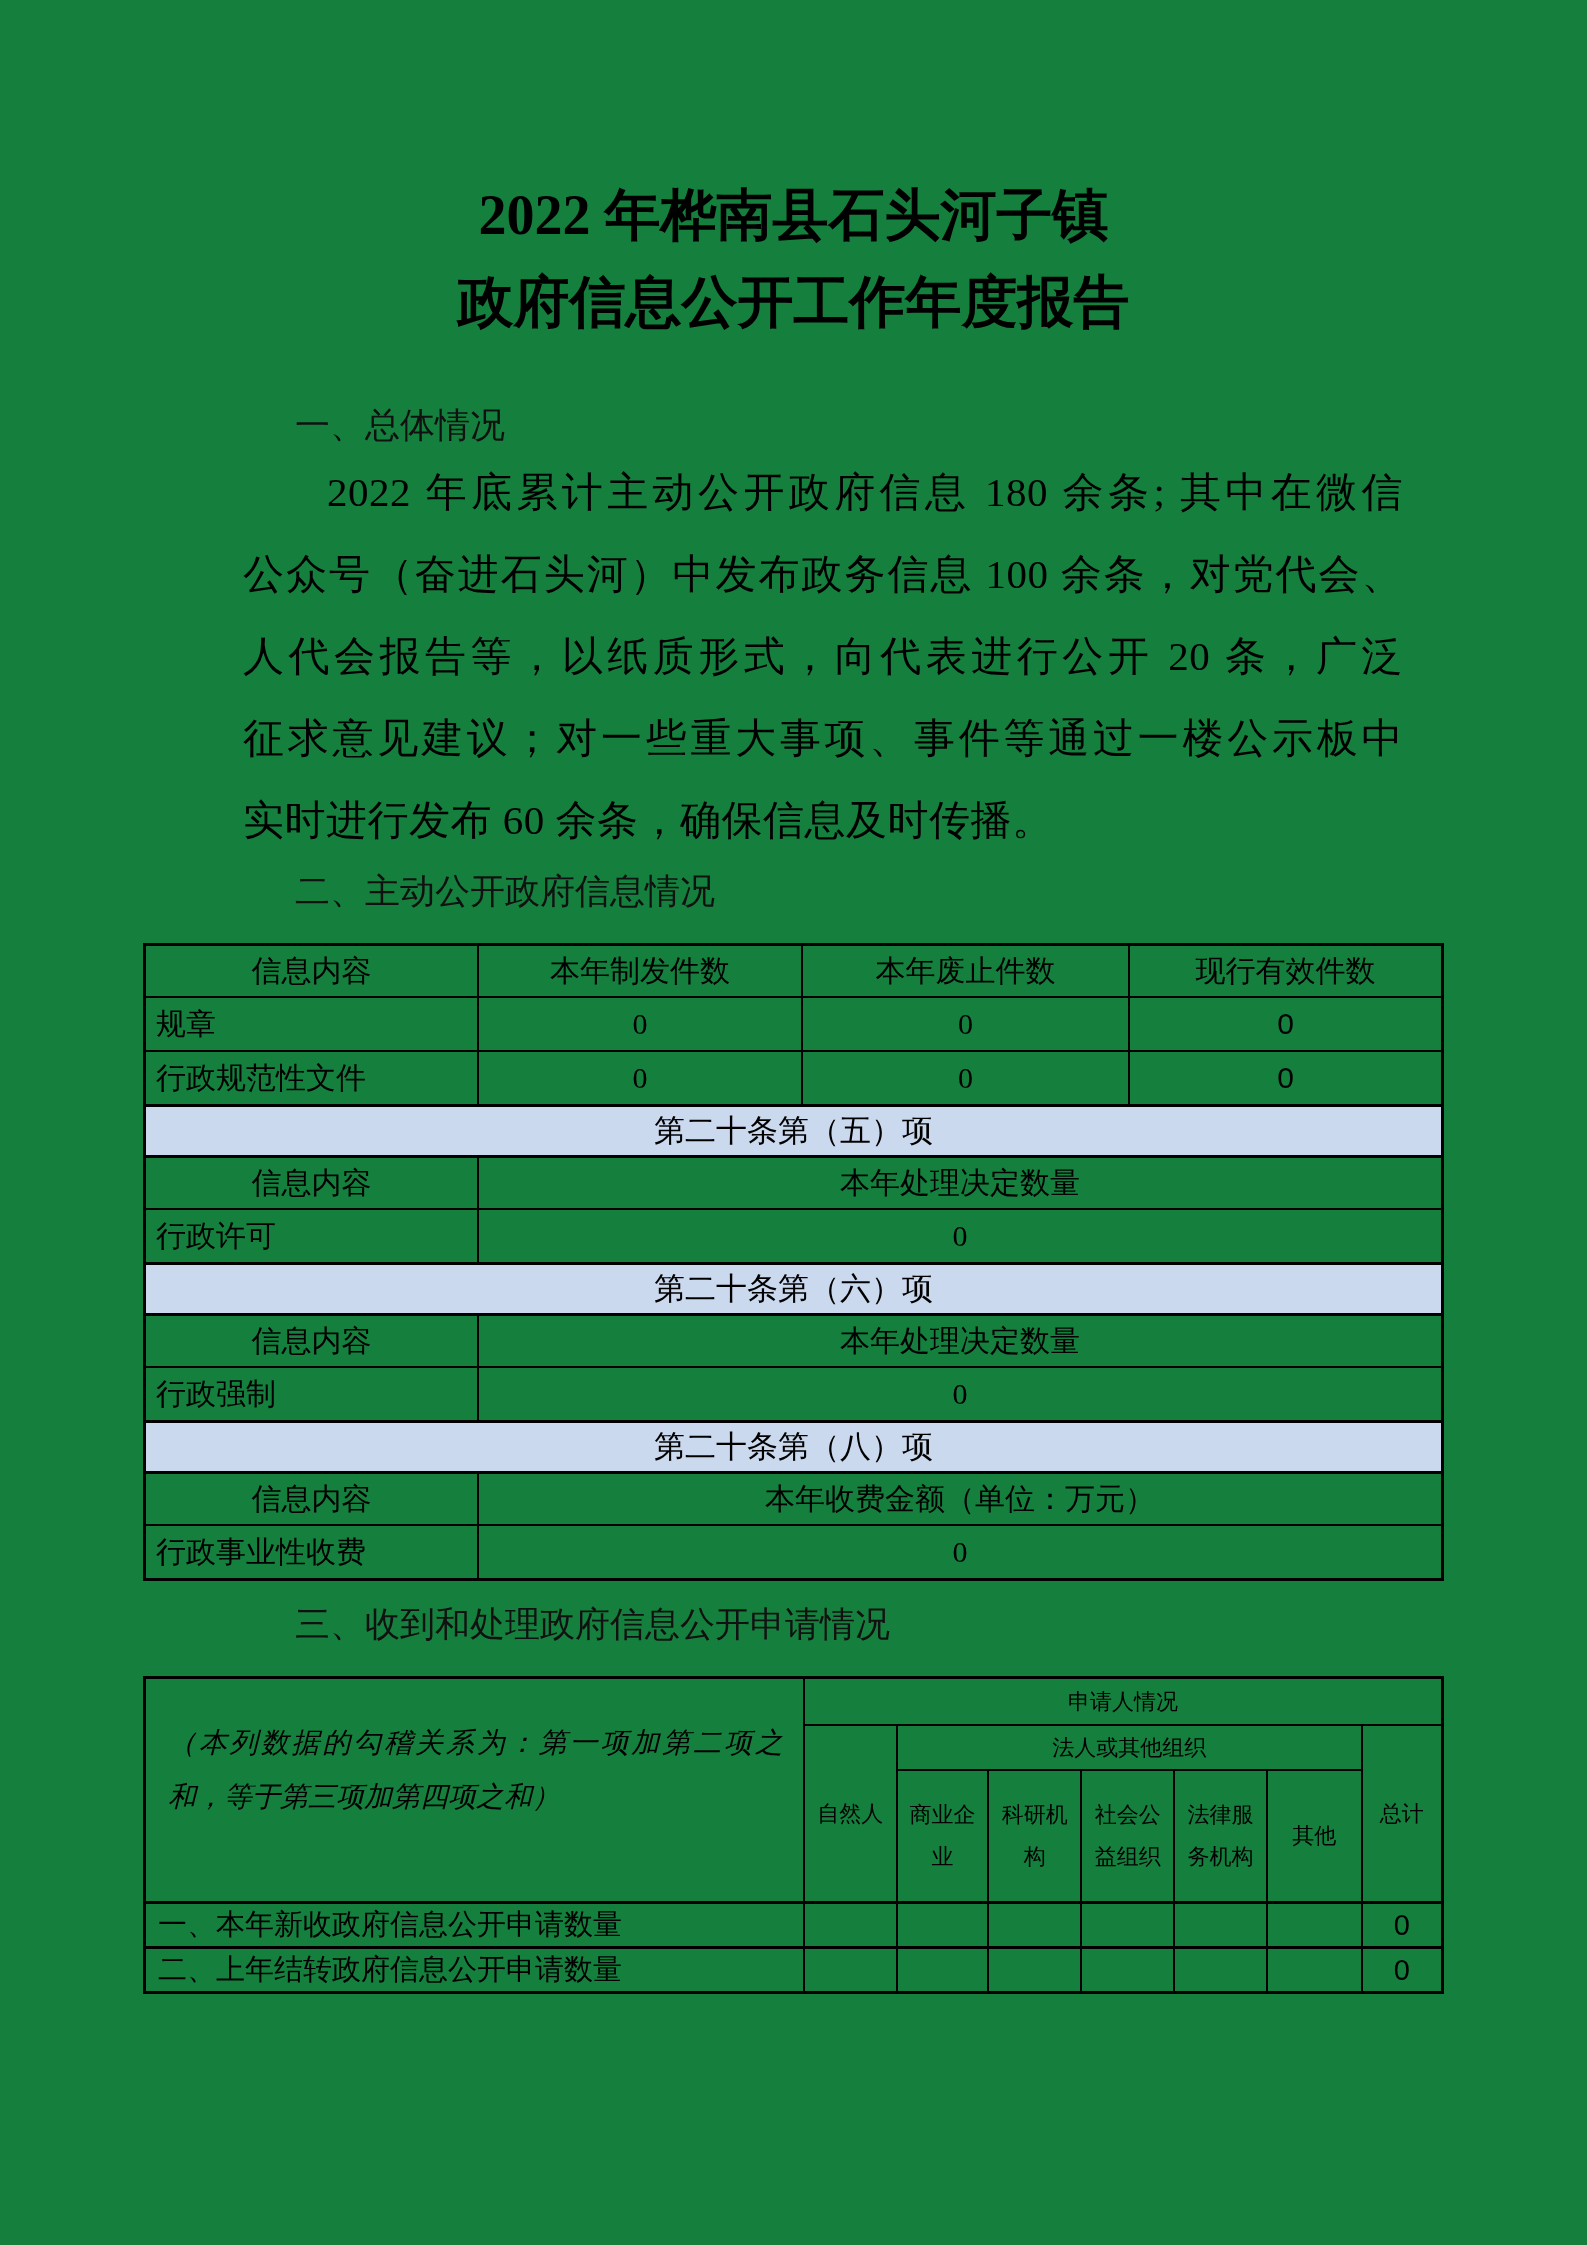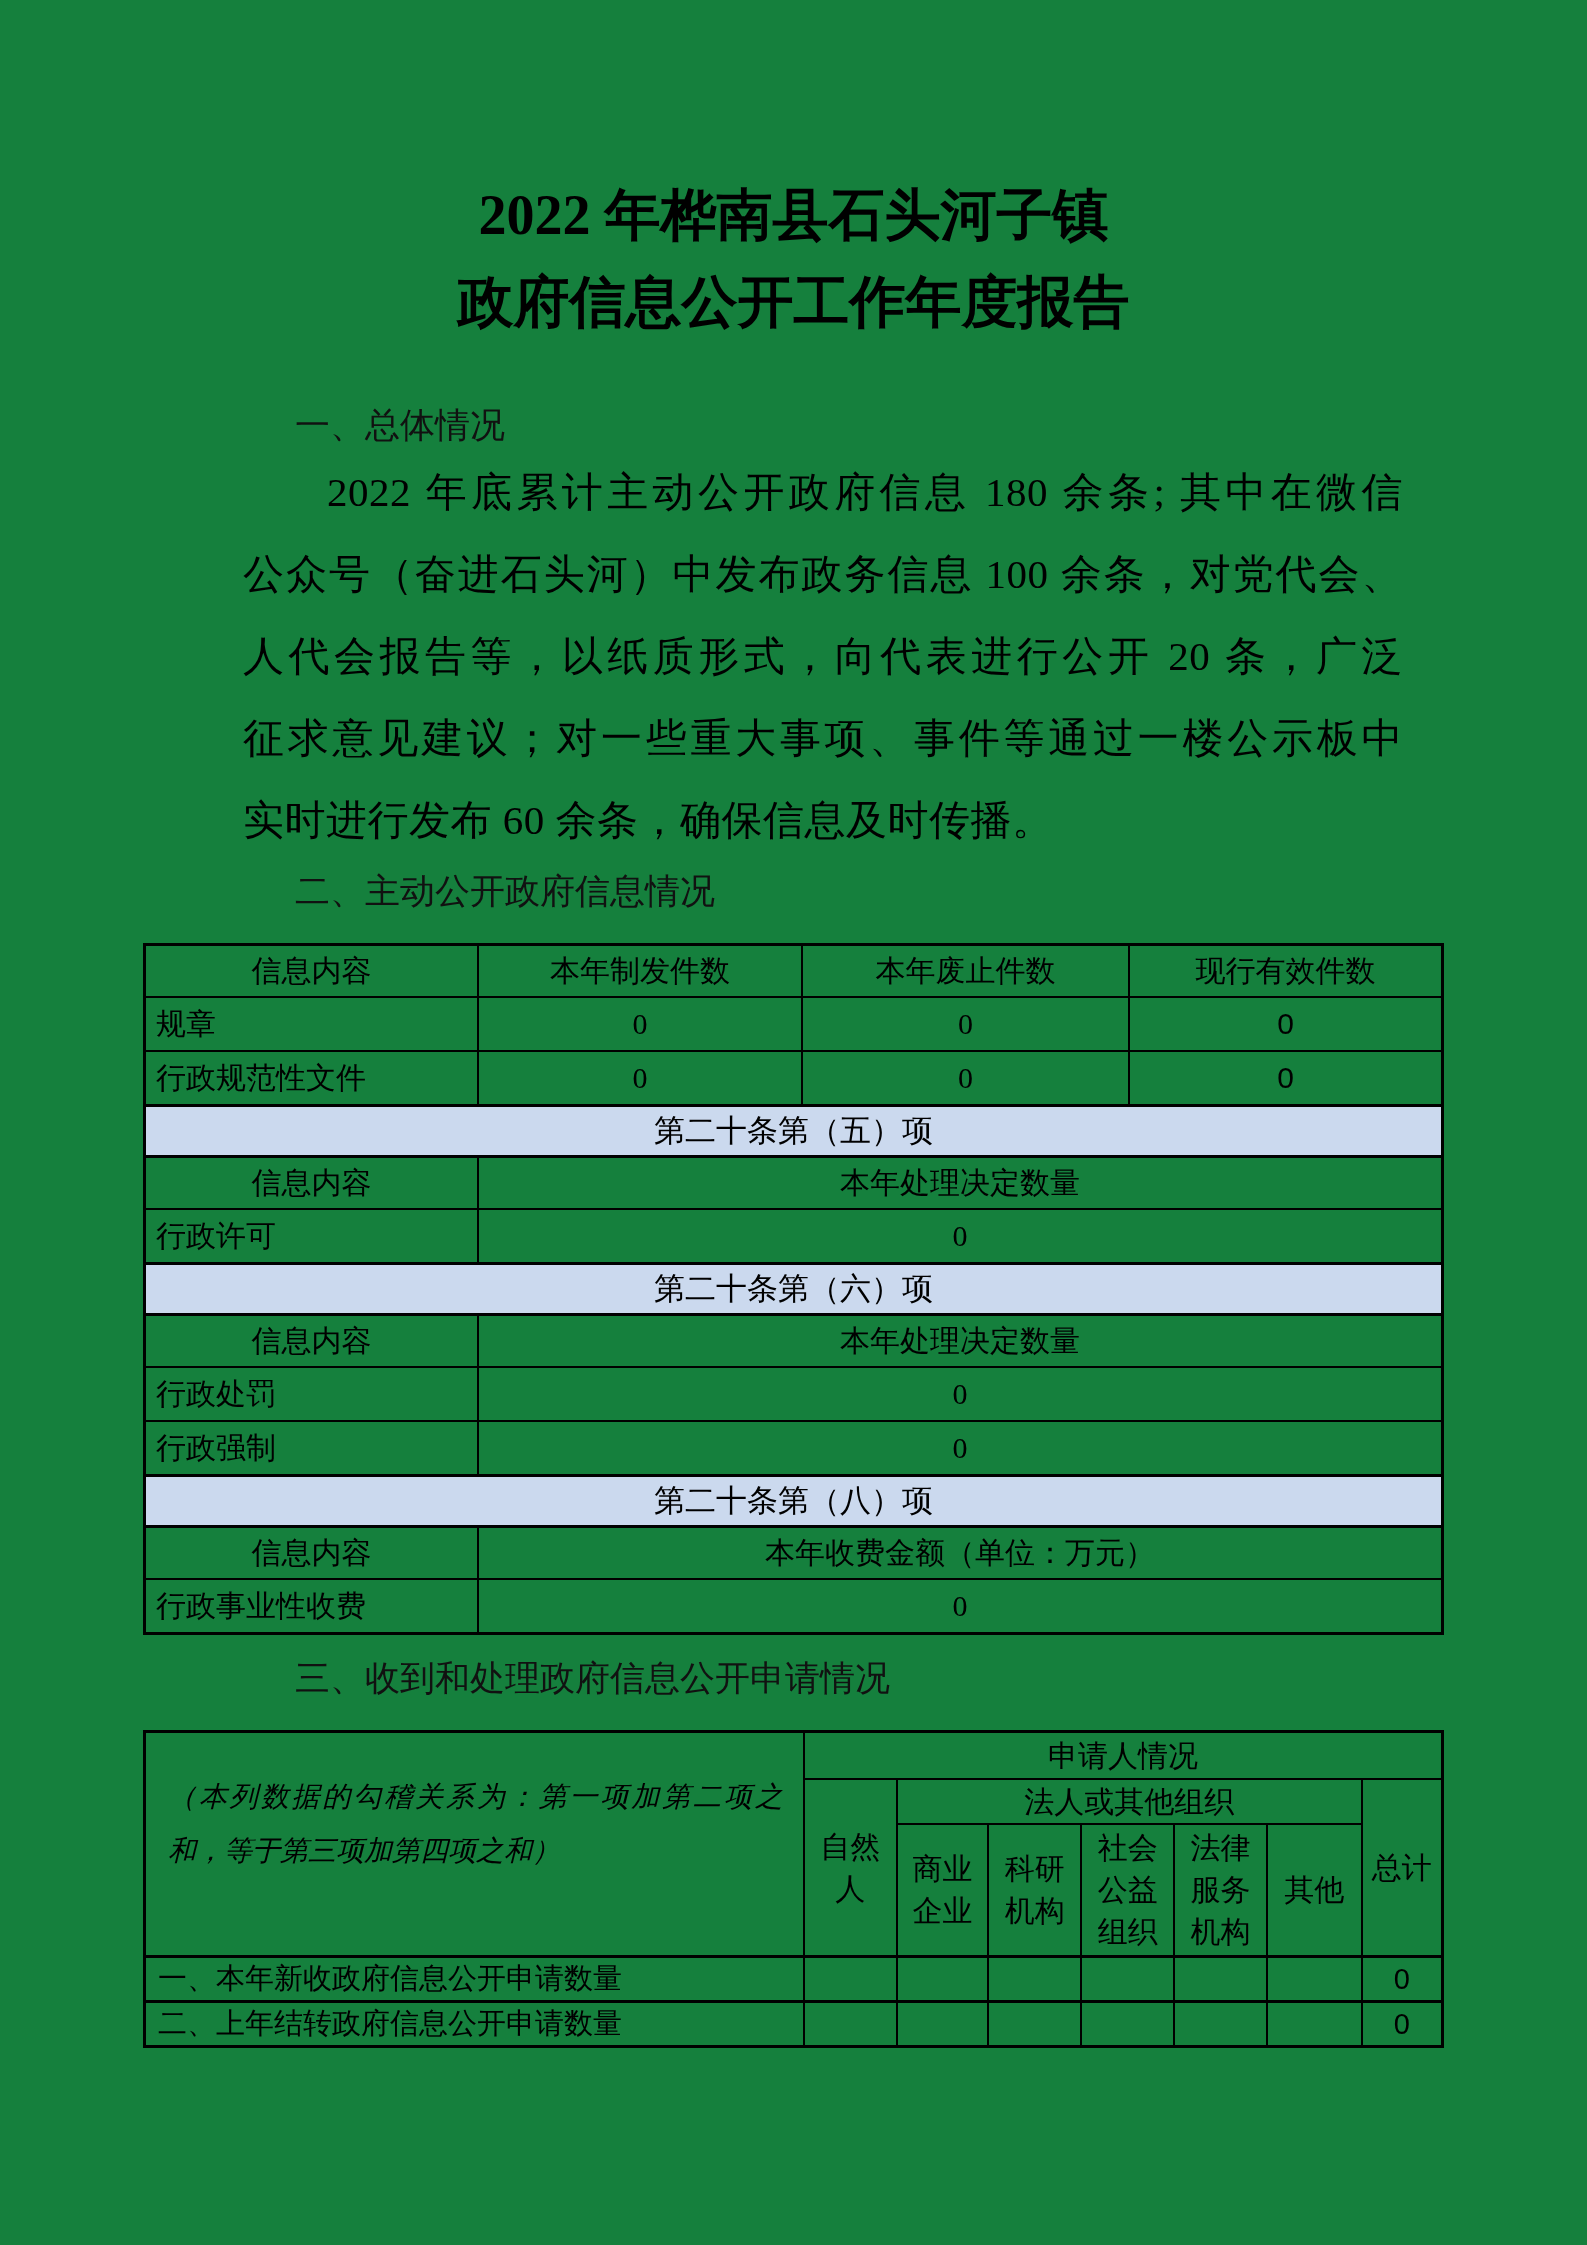--- a/index.html
+++ b/index.html
@@ -76,21 +76,21 @@
   td.lbl { text-align: left; padding-left: 10px; }
   td.val { font-family: "Liberation Serif", serif; }
   td.val.sans0 { font-family: "Liberation Sans", sans-serif; }
 
   
   .t2 { margin-top: 30px; }
   .t2 tr.r1 td { height: 45px; }
   .t2 tr.r2 td { height: 43px; }
   .t2 tr.r3 td { height: 130px; }
   .t2 tr.data td { height: 42px; border-top-width: 3px; }
-  .t2 td.hdr { font-size: 30px; line-height: 42px; }
+  .t2 td.hdr { font-size: 22px; line-height: 42px; }
   .t2 td.sub { word-break: break-all; padding: 0 10px; }
   .t2 td.note {
     font-family: "Liberation Serif", serif;
     font-style: italic;
     font-size: 28px;
     line-height: 54px;
     text-align: justify;
     padding: 0 20px 40px 22px;
     vertical-align: middle;
     border-radius: 15px;
@@ -160,24 +160,20 @@
           <td class="lbl">行政许可</td>
           <td colspan="3" class="val">0</td>
         </tr>
 
         <tr class="band">
           <td colspan="4">第二十条第（六）项</td>
         </tr>
         <tr class="hdr">
           <td>信息内容</td>
           <td colspan="3">本年处理决定数量</td>
-        </tr>
-        <tr class="data">
-          <td class="lbl">行政处罚</td>
-          <td colspan="3" class="val">0</td>
         </tr>
         <tr class="data">
           <td class="lbl">行政强制</td>
           <td colspan="3" class="val">0</td>
         </tr>
 
         <tr class="band">
           <td colspan="4">第二十条第（八）项</td>
         </tr>
         <tr class="hdr">

